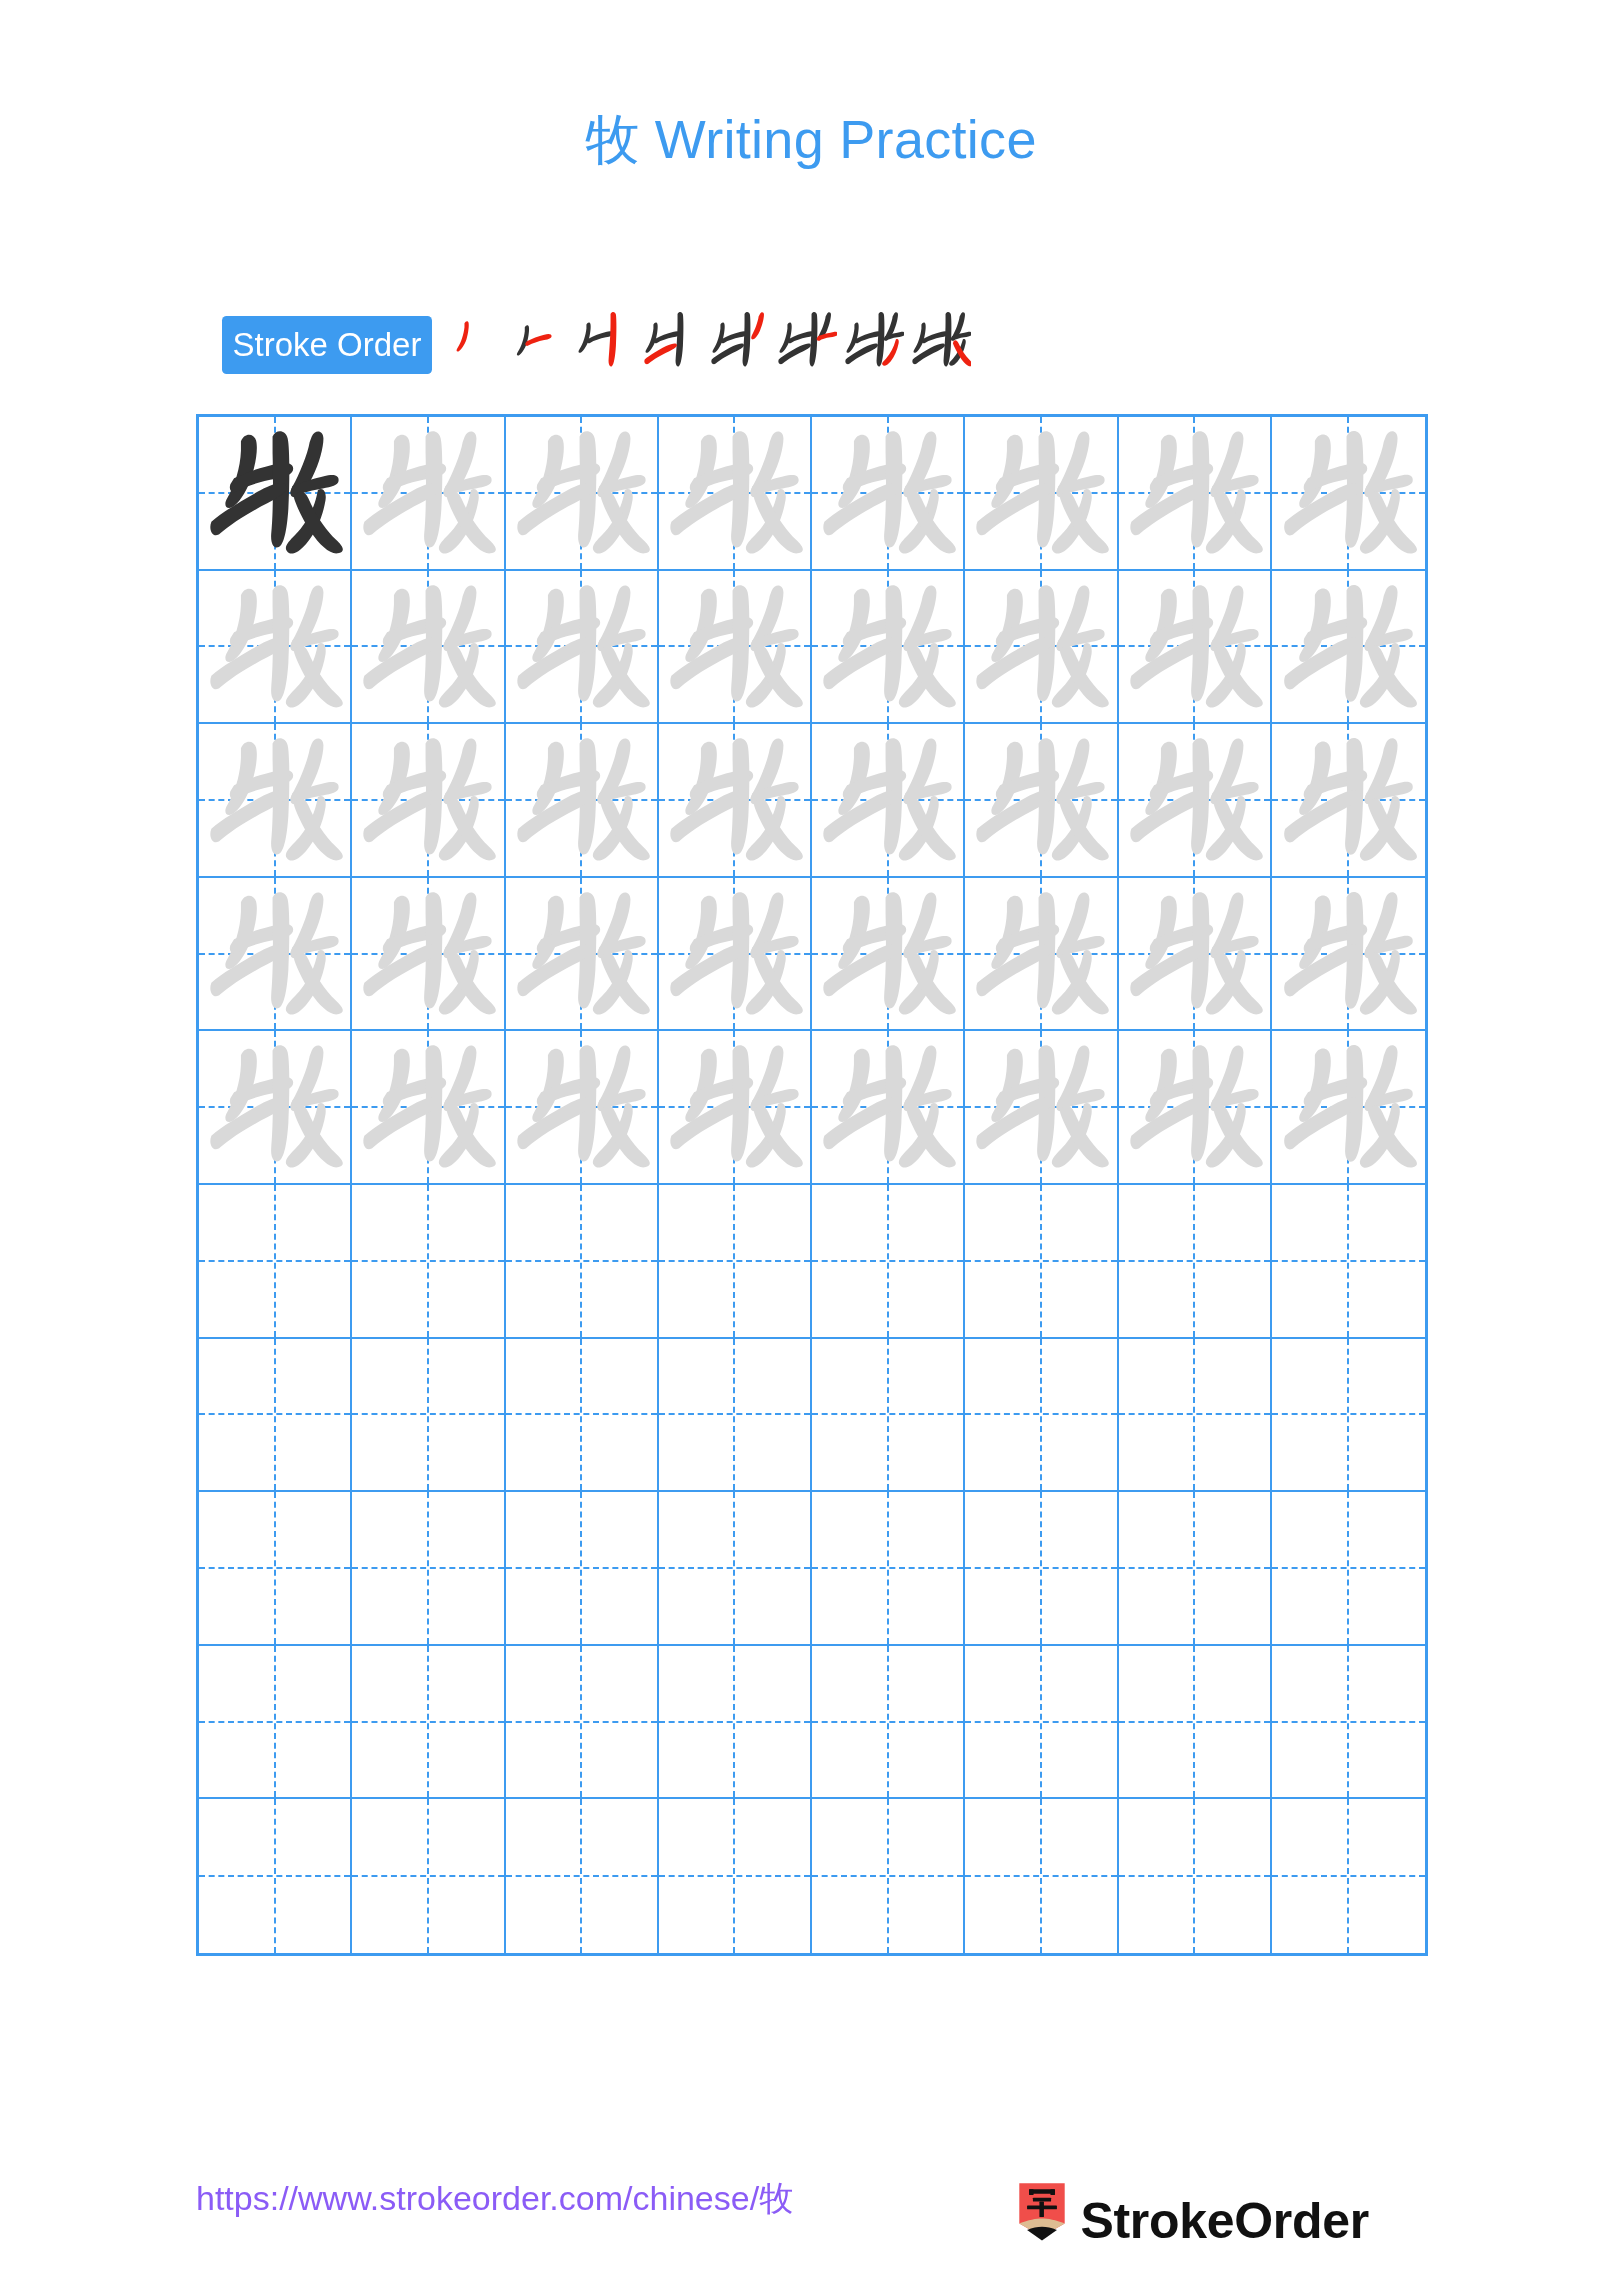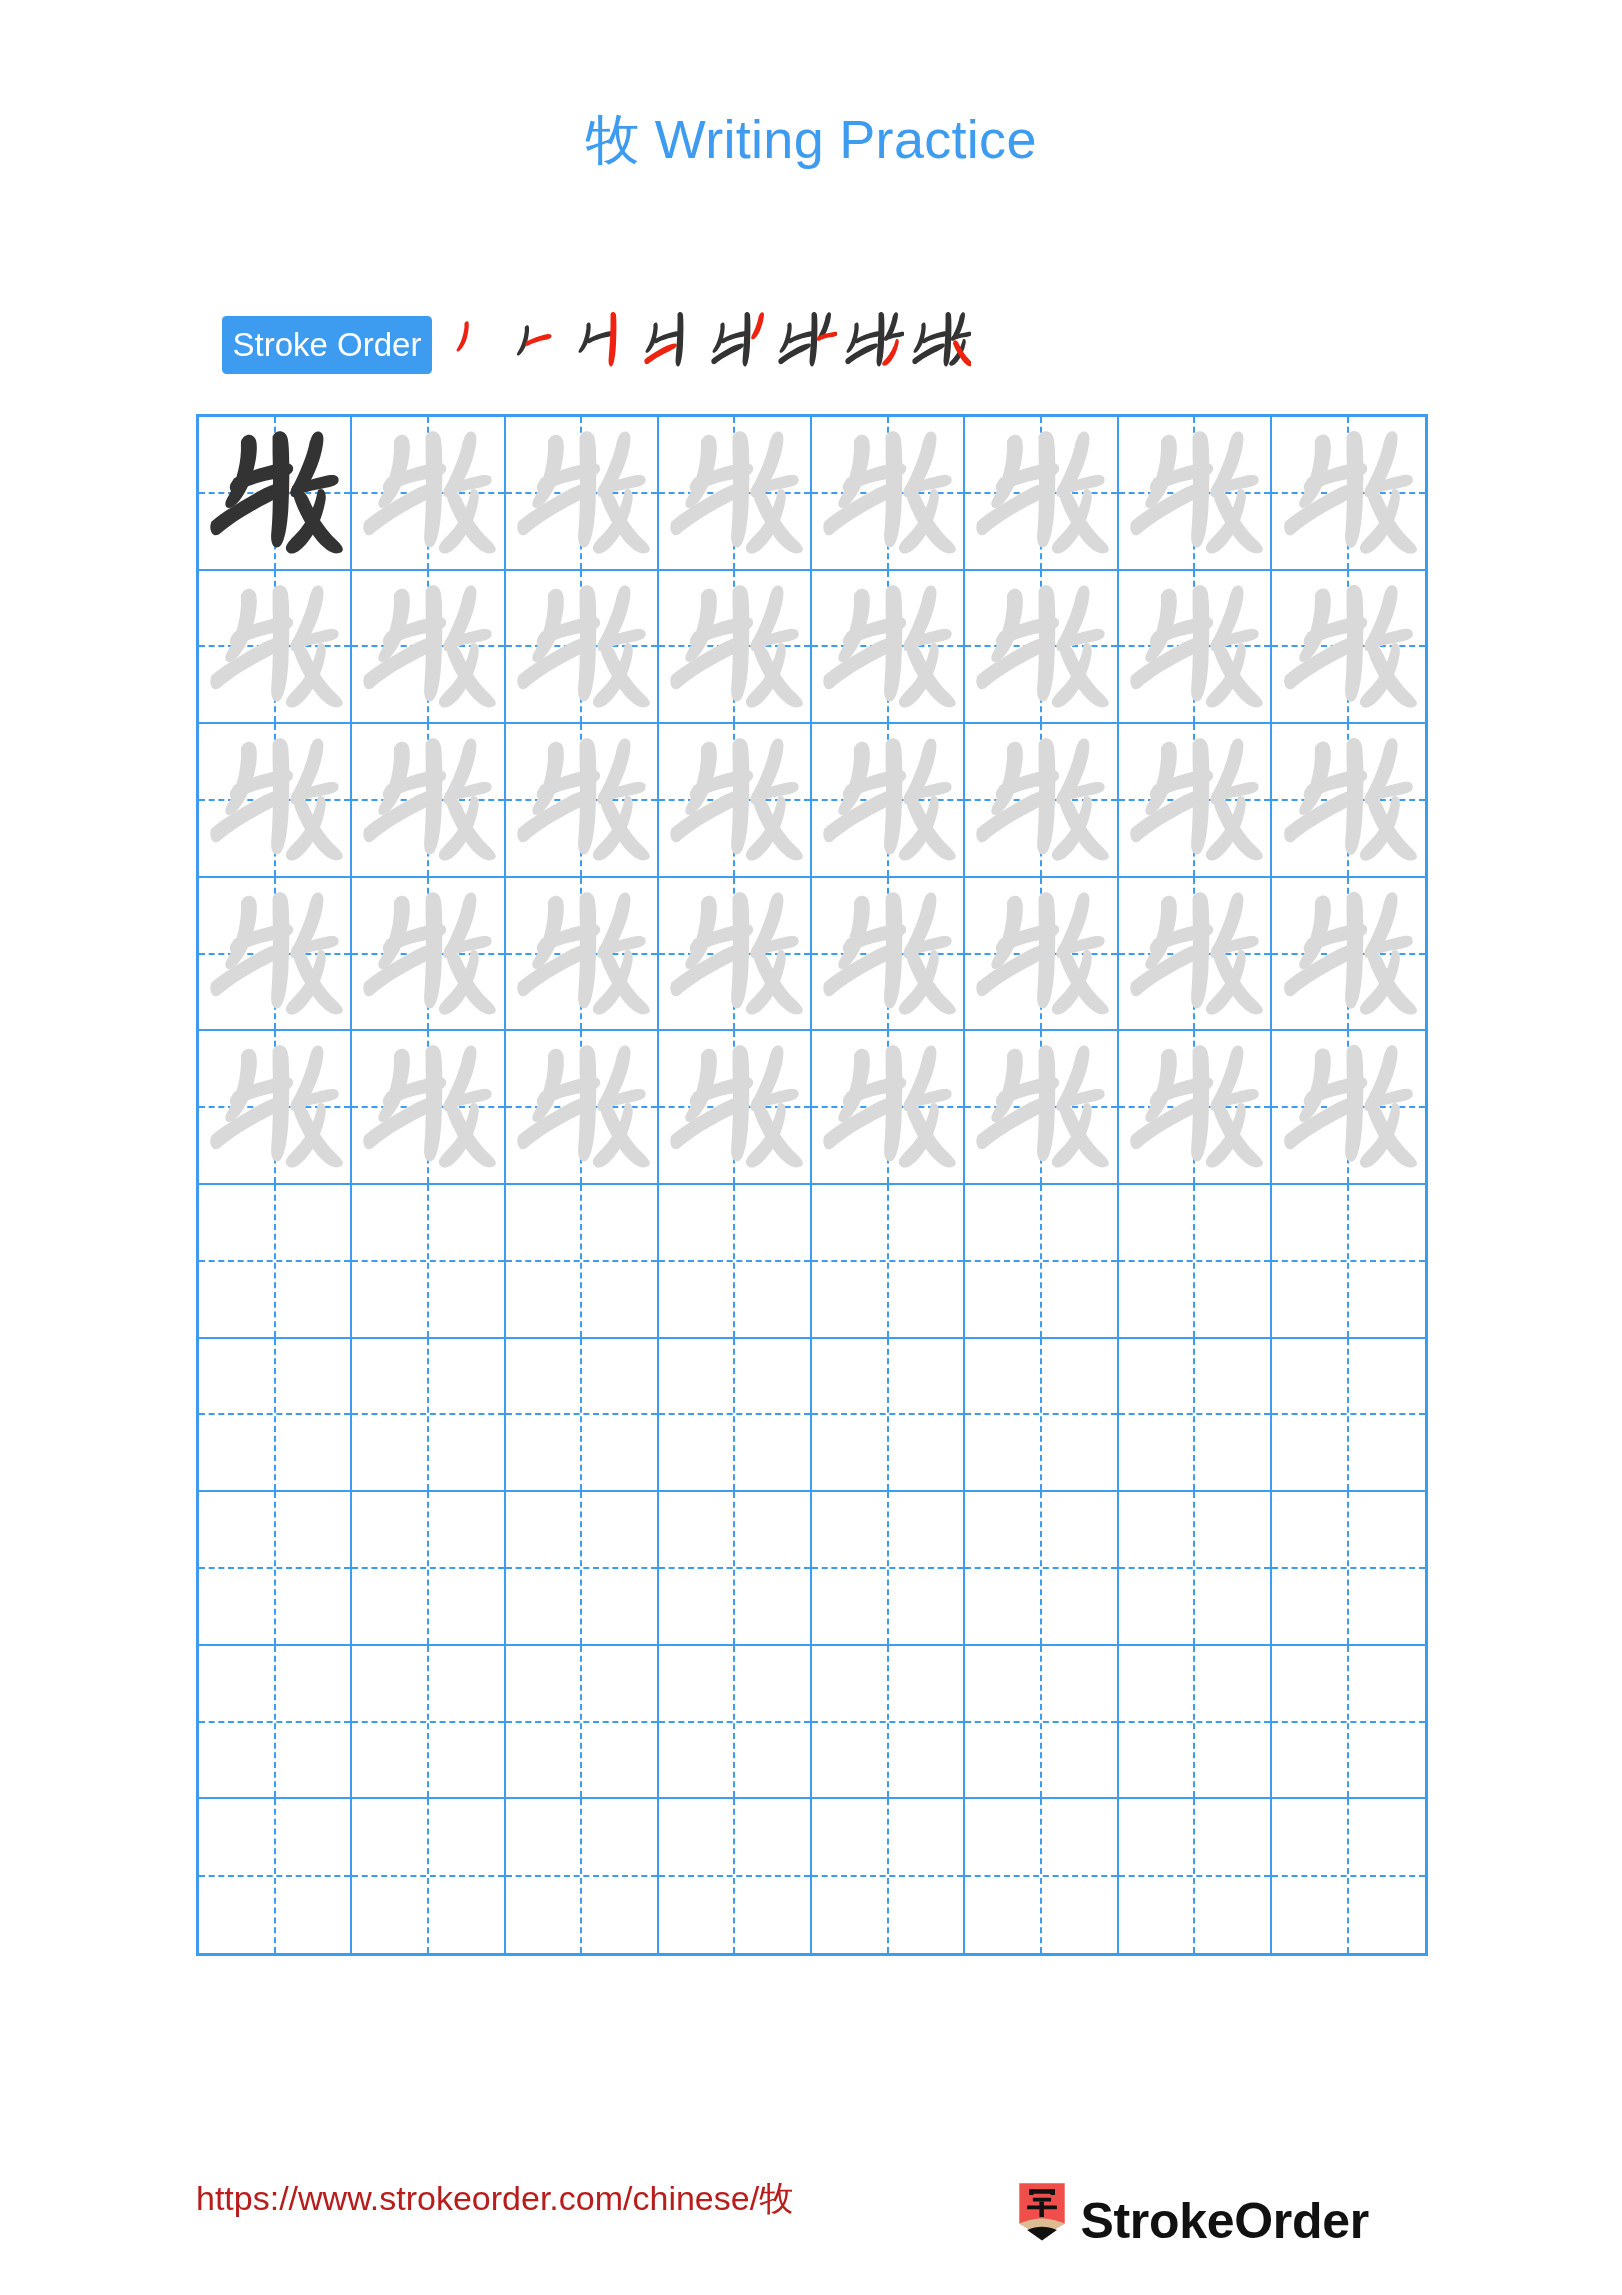--- a/index.html
+++ b/index.html
@@ -128,21 +128,21 @@
     display: block;
   }
 
   
   .footer-url {
     position: absolute;
     left: 196px;
     top: 2178px;
     font-size: 34px;
     line-height: 1.2;
-    color: #b91c1c;
+    color: #8b5cf6;
     white-space: nowrap;
     text-decoration: none;
   }
   .footer-brand {
     position: absolute;
     left: 1018px;
     top: 2167px;
     height: 79px;
     display: flex;
     align-items: flex-end;

